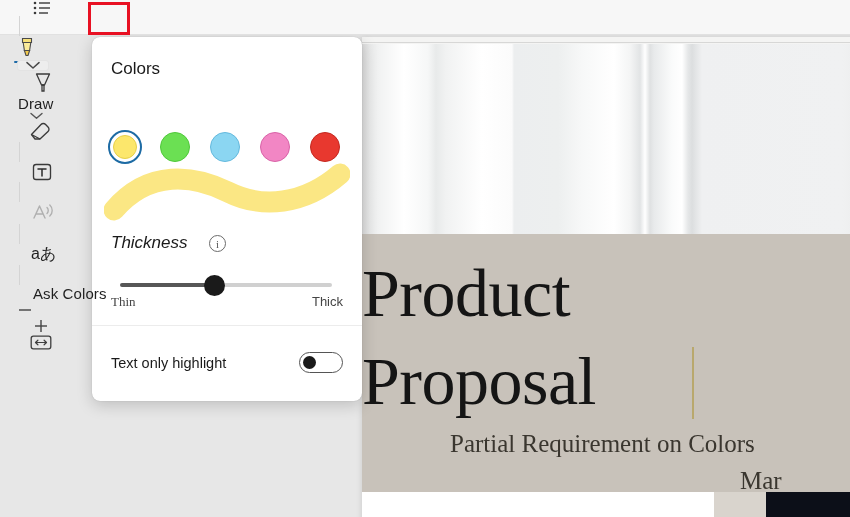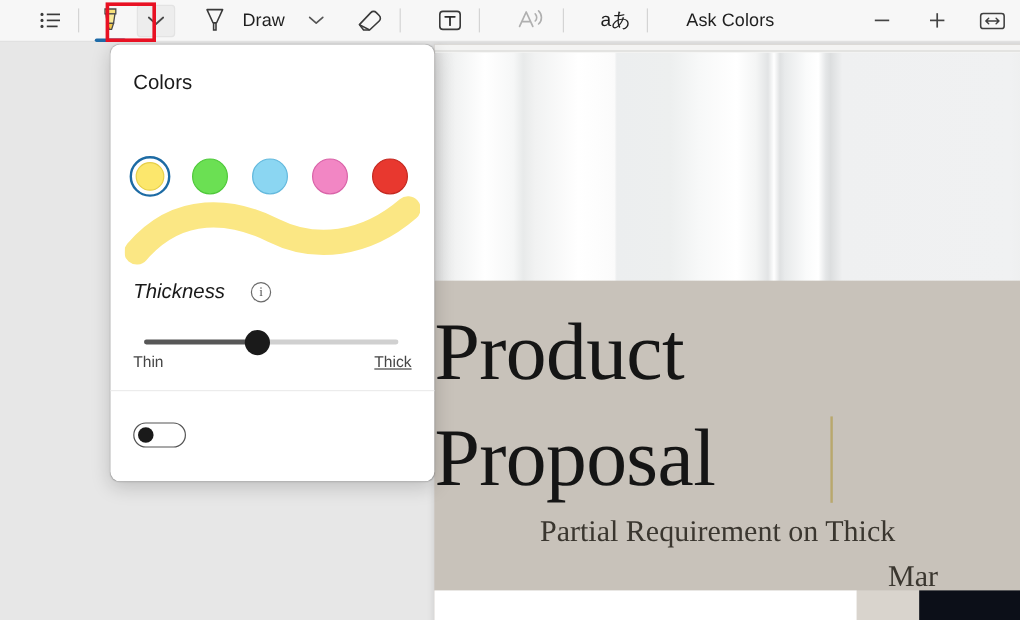--- a/index.html
+++ b/index.html
@@ -21,25 +21,26 @@
   }
 
   
   .toolbar {
     position: absolute;
     left: 0; top: 0;
     width: 850px;
     height: 35px;
     background: #f7f7f7;
     display: flex;
-    align-items: center;
+    align-items: flex-start;
     box-sizing: border-box;
     padding: 0 8px 0 10px;
     border-bottom: 1px solid #e1e1e1;
     z-index: 30;
+    flex-direction: column;
   }
   .tb-btn {
     height: 29px;
     min-width: 29px;
     display: flex;
     align-items: center;
     justify-content: center;
     border-radius: 4px;
     position: relative;
     padding: 0 4px;
@@ -301,22 +302,22 @@
     width: 21px; height: 21px;
     border-radius: 50%;
     background: #1a1a1a;
   }
   .slider-label {
     position: absolute;
     top: 257px;
     font-size: 13px;
     color: #454545;
   }
-  #thin-label { left: 19px; }
-  #thick-label { right: 19px; text-decoration: underline; }
+  #thin-label { left: 19px; font-family: Liberation Serif, serif; }
+  #thick-label { right: 19px; }
 
   .toggle-row {
     position: absolute;
     left: 19px;
     top: 315px;
     width: 232px;
     display: flex;
     align-items: center;
     justify-content: space-between;
   }
@@ -486,21 +487,21 @@
       <div class="photo-band"></div>
       <div class="photo-band-top"></div>
       <div class="photo-band-hair"></div>
       <div class="beige"></div>
 
       <div class="doc-title">Product</div>
       <div class="doc-title" style="top:300px;">Proposal</div>
       <div class="title-caret"></div>
 
       <div class="doc-sub">
-        <span>Partial Requirement on Thick</span>
+        <span>Partial Requirement on Colors</span>
         <span class="l2">Mar</span>
       </div>
     </div>
 
     <div class="bottom-strip">
       <div class="bs-a"></div>
       <div class="bs-b"></div>
       <div class="bs-c"></div>
     </div>
   </div>
@@ -540,19 +541,20 @@
       <div class="track-fill"></div>
       <div class="track-rest"></div>
       <div class="thumb"></div>
     </div>
     <div class="slider-label" id="thin-label">Thin</div>
     <div class="slider-label" id="thick-label">Thick</div>
 
     <div class="fly-divider"></div>
 
     <div class="toggle-row">
+      <div class="toggle-label">Text only highlight</div>
       <div class="toggle">
         <div class="knob"></div>
       </div>
     </div>
   </div>
 
 </div>
 
 </body></html>

